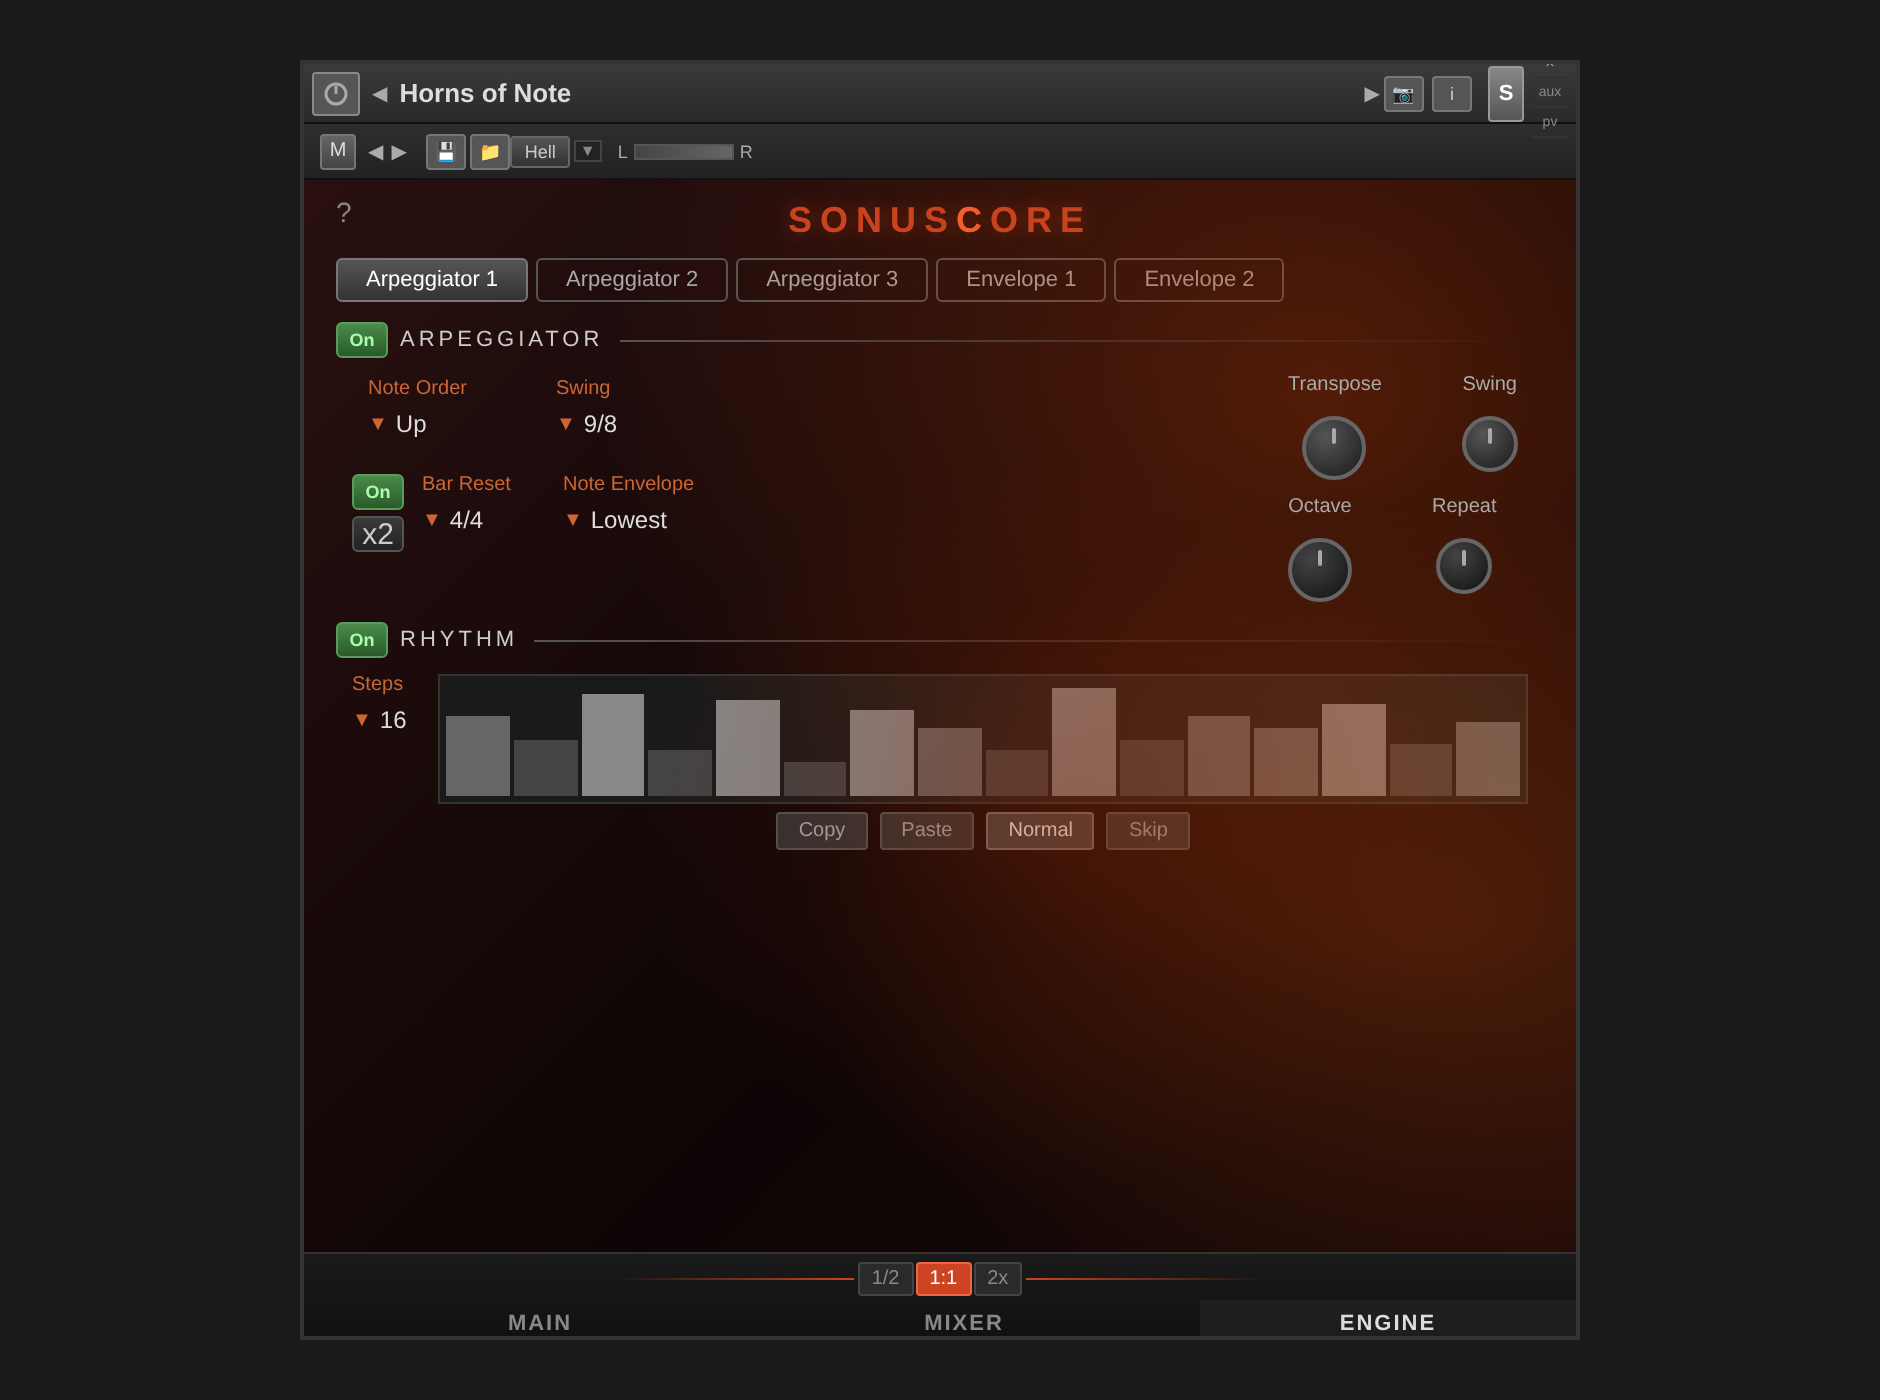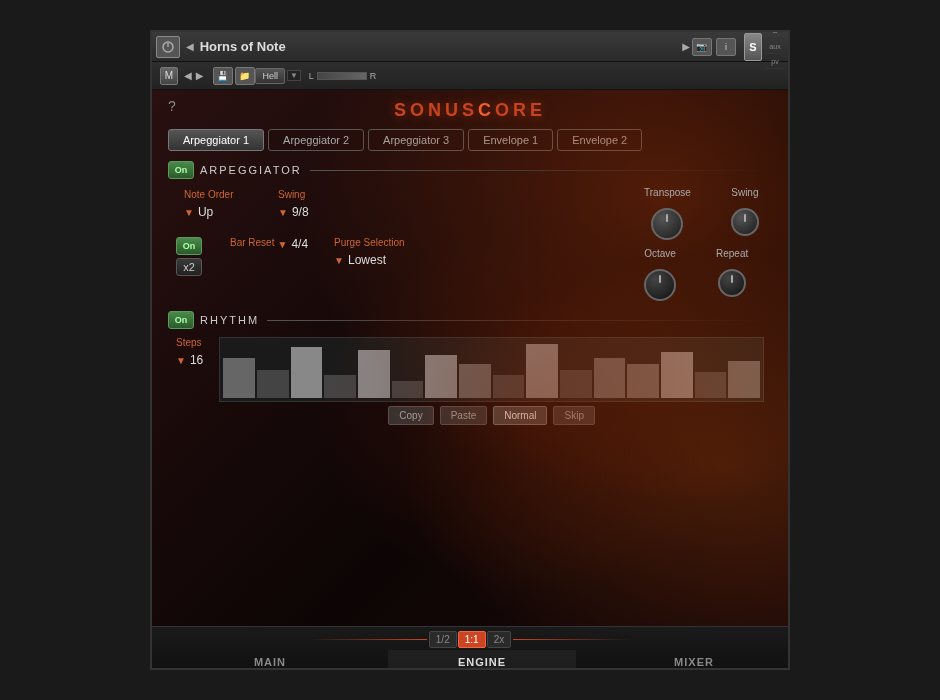--- a/index.html
+++ b/index.html
@@ -277,21 +277,21 @@
       font-weight: bold;
       display: flex; align-items: center; justify-content: center;
       cursor: pointer;
     }
     .x2-btn {
       width: 26px; height: 18px;
       background: linear-gradient(180deg, #3a3a3a 0%, #222 100%);
       border: 1px solid #555;
       border-radius: 3px;
       color: #ccc;
-      font-size: 11px;
+      font-size: 15px;
       display: flex; align-items: center; justify-content: center;
       cursor: pointer;
     }
 
     
     .rhythm-section {
       margin: 6px 16px;
     }
     .seq-grid {
       display: flex;
@@ -525,29 +525,29 @@
                 <span class="dropdown-value">9/8</span>
               </div>
             </div>
           </div>
 
           <div class="bar-reset-row">
             <div class="on-x2-stack">
               <div class="mini-btn">On</div>
               <div class="x2-btn">x2</div>
             </div>
-            <div style="display:flex;flex-direction:row;gap:3px;margin-left:22px;">
+            <div style="display:flex;flex-direction:column;gap:3px;margin-left:3px;">
               <span class="control-label">Bar Reset</span>
               <div class="dropdown">
                 <span class="dropdown-arrow">▼</span>
                 <span class="dropdown-value">4/4</span>
               </div>
             </div>
             <div style="margin-left:20px;display:flex;flex-direction:column;gap:3px;">
-              <span class="control-label">Purge Selection</span>
+              <span class="control-label">Note Envelope</span>
               <div class="dropdown">
                 <span class="dropdown-arrow">▼</span>
                 <span class="dropdown-value">Lowest</span>
               </div>
             </div>
           </div>
         </div>
 
         <div style="display:flex;flex-direction:column;gap:8px;min-width:120px;">
           <div class="knob-pair">
@@ -627,22 +627,22 @@
         <button class="ratio-btn">1/2</button>
         <button class="ratio-btn active">1:1</button>
         <button class="ratio-btn">2x</button>
       </div>
       <div class="ratio-line right"></div>
     </div>
     <div class="nav-tabs">
       <div class="nav-tab">
         <span>MAIN</span>
       </div>
+      <div class="nav-tab">
+        <span>MIXER</span>
+      </div>
       <div class="nav-tab active">
         <span>ENGINE</span>
       </div>
-      <div class="nav-tab">
-        <span>MIXER</span>
-      </div>
     </div>
   </div>
 
 </div>
 
 </body></html>

